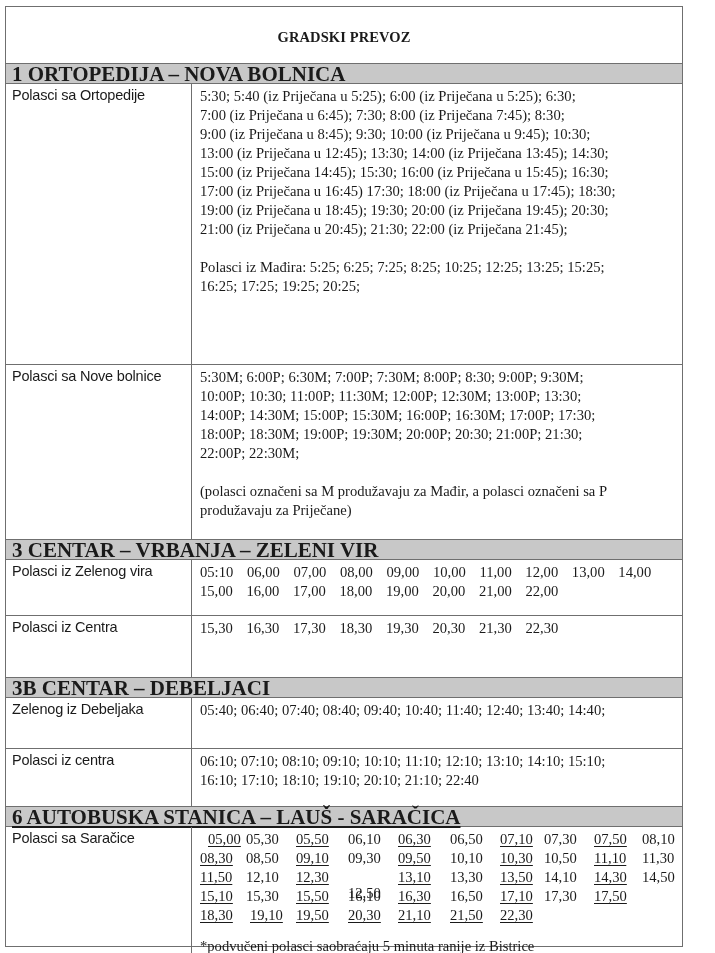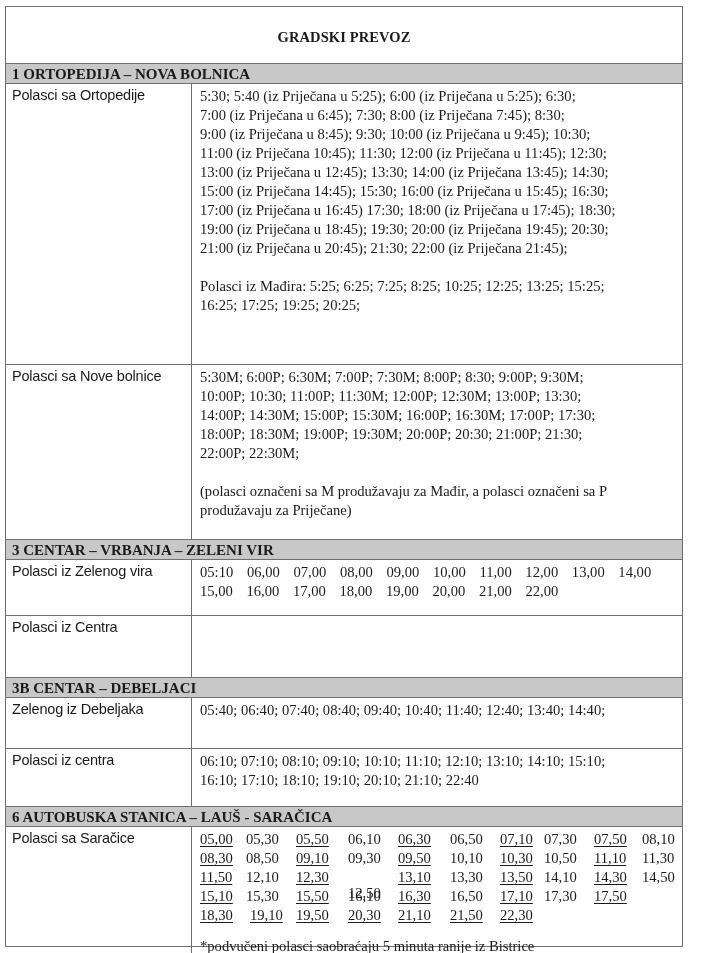--- a/index.html
+++ b/index.html
@@ -12,21 +12,21 @@
       position: absolute; left: 5px; top: 6px; width: 678px; height: 941px;
       border: 1px solid #6f6f6f; box-sizing: border-box;
     }
     .title-row {
       height: 57px; display: flex; align-items: center; justify-content: center;
       border-bottom: 1px solid #6f6f6f;
       font-weight: bold; font-size: 14.5px; letter-spacing: 0.1px;
       padding-top: 4px; box-sizing: border-box;
     }
     .section-header {
-      background: #c8c8c8; font-weight: bold; font-size: 15px;
+      background: #c8c8c8; font-weight: bold; font-size: 21px;
       height: 20px; line-height: 20px; padding-left: 6px;
       border-bottom: 1px solid #6f6f6f; border-top: 1px solid #6f6f6f;
       box-sizing: border-box; white-space: nowrap;
     }
     .row { display: flex; border-bottom: 1px solid #6f6f6f; box-sizing: border-box; }
     .row.last { border-bottom: none; }
     .label-cell {
       width: 186px; flex: 0 0 186px; border-right: 1px solid #6f6f6f;
       padding: 3px 6px; box-sizing: border-box; font-size: 14.5px;
       font-family: "Liberation Sans", "DejaVu Sans", sans-serif;
@@ -49,21 +49,20 @@
 <div class="table">
   <div class="title-row">GRADSKI PREVOZ</div>
 
   <div class="section-header" style="border-top:none;">1 ORTOPEDIJA – NOVA BOLNICA</div>
   <div class="row" style="height:281px;">
     <div class="label-cell">Polasci sa Ortopedije</div>
     <div class="value-cell">
       <span class="line">5:30; 5:40 (iz Priječana u 5:25); 6:00 (iz Priječana u 5:25);  6:30;</span>
       <span class="line">7:00 (iz Priječana u 6:45); 7:30; 8:00 (iz Priječana 7:45); 8:30;</span>
       <span class="line">9:00 (iz Priječana u 8:45); 9:30; 10:00 (iz Priječana u 9:45); 10:30;</span>
-      <span class="line">11:00 (iz Priječana 10:45); 11:30; 12:00 (iz Priječana u 11:45); 12:30;</span>
       <span class="line">13:00 (iz Priječana u 12:45); 13:30; 14:00 (iz Priječana 13:45); 14:30;</span>
       <span class="line">15:00 (iz Priječana 14:45); 15:30; 16:00 (iz Priječana u 15:45); 16:30;</span>
       <span class="line">17:00 (iz Priječana u 16:45) 17:30; 18:00 (iz Priječana u 17:45); 18:30;</span>
       <span class="line">19:00 (iz Priječana u 18:45); 19:30; 20:00 (iz Priječana 19:45); 20:30;</span>
       <span class="line">21:00 (iz Priječana u 20:45); 21:30; 22:00 (iz Priječana 21:45);</span>
       <div class="para-gap"></div>
       <span class="line">Polasci iz Mađira: 5:25; 6:25; 7:25; 8:25; 10:25; 12:25; 13:25; 15:25;</span>
       <span class="line">16:25; 17:25; 19:25; 20:25;</span>
     </div>
   </div>
@@ -105,45 +104,55 @@
         <span>19,00</span>
         <span>20,00</span>
         <span>21,00</span>
         <span>22,00</span>
       </span>
     </div>
   </div>
   <div class="row" style="height:62px;">
     <div class="label-cell">Polasci iz Centra</div>
     <div class="value-cell" style="word-spacing:10px;">
+      <span class="line">
+        <span>15,30</span>
+        <span>16,30</span>
+        <span>17,30</span>
+        <span>18,30</span>
+        <span>19,30</span>
+        <span>20,30</span>
+        <span>21,30</span>
+        <span>22,30</span>
+      </span>
     </div>
   </div>
 
   <div class="section-header" style="border-top:none;">3B CENTAR – DEBELJACI</div>
   <div class="row" style="height:51px;">
     <div class="label-cell">Zelenog iz Debeljaka</div>
     <div class="value-cell">
       <span class="line">05:40; 06:40; 07:40; 08:40; 09:40; 10:40; 11:40; 12:40; 13:40; 14:40;</span>
     </div>
   </div>
   <div class="row" style="height:58px;">
     <div class="label-cell">Polasci iz centra</div>
     <div class="value-cell">
       <span class="line">06:10; 07:10; 08:10; 09:10; 10:10; 11:10; 12:10; 13:10; 14:10; 15:10;</span>
       <span class="line">16:10; 17:10; 18:10; 19:10; 20:10; 21:10; 22:40</span>
     </div>
   </div>
 
-  <div class="section-header" style="border-top:none;">6 AUTOBUSKA STANICA – LAUŠ - SARAČICA</div>
+  <div class="section-header" style="border-top:none;text-decoration:underline;">6 AUTOBUSKA STANICA – LAUŠ - SARAČICA</div>
   <div class="row last" style="height:156px;">
     <div class="label-cell">Polasci sa Saračice</div>
     <div class="value-cell" id="saracica-cell">
       <div id="saracica-grid">
           <div class="grid-line" style="position: relative; height: 19px;">
-            <span class="u" style="position: absolute; left: 0px;">05,00</span>
+            <span class="u" style="position: absolute; left: 8px;">05,00</span>
             <span style="position: absolute; left: 46px;">05,30</span>
             <span class="u" style="position: absolute; left: 96px;">05,50</span>
             <span style="position: absolute; left: 148px;">06,10</span>
             <span class="u" style="position: absolute; left: 198px;">06,30</span>
             <span style="position: absolute; left: 250px;">06,50</span>
             <span class="u" style="position: absolute; left: 300px;">07,10</span>
             <span style="position: absolute; left: 344px;">07,30</span>
             <span class="u" style="position: absolute; left: 394px;">07,50</span>
             <span style="position: absolute; left: 442px;">08,10</span>
           </div>

